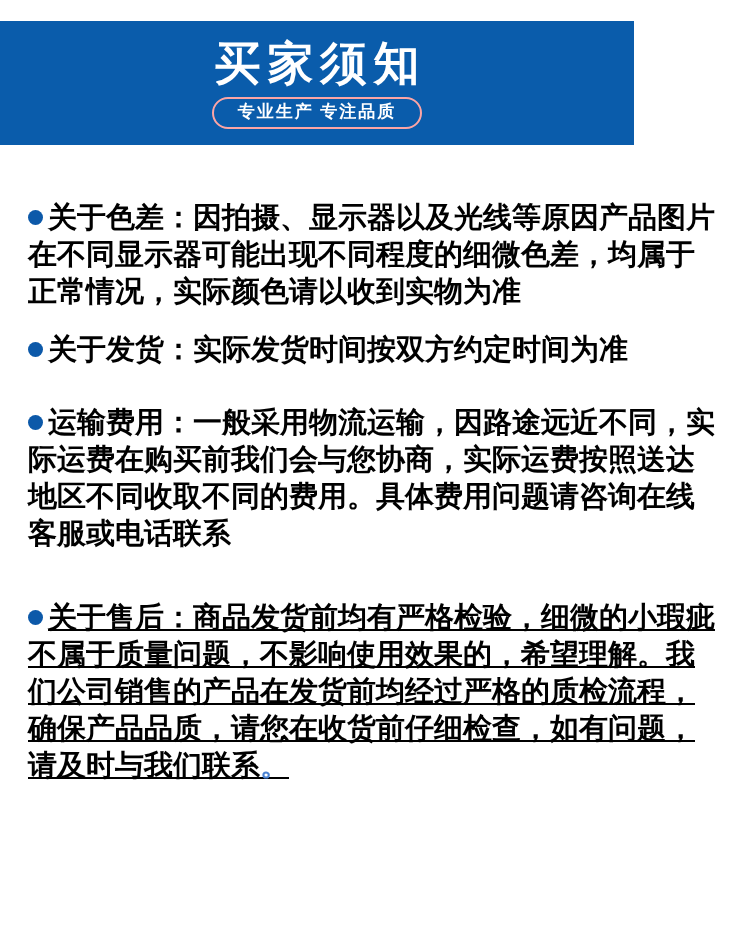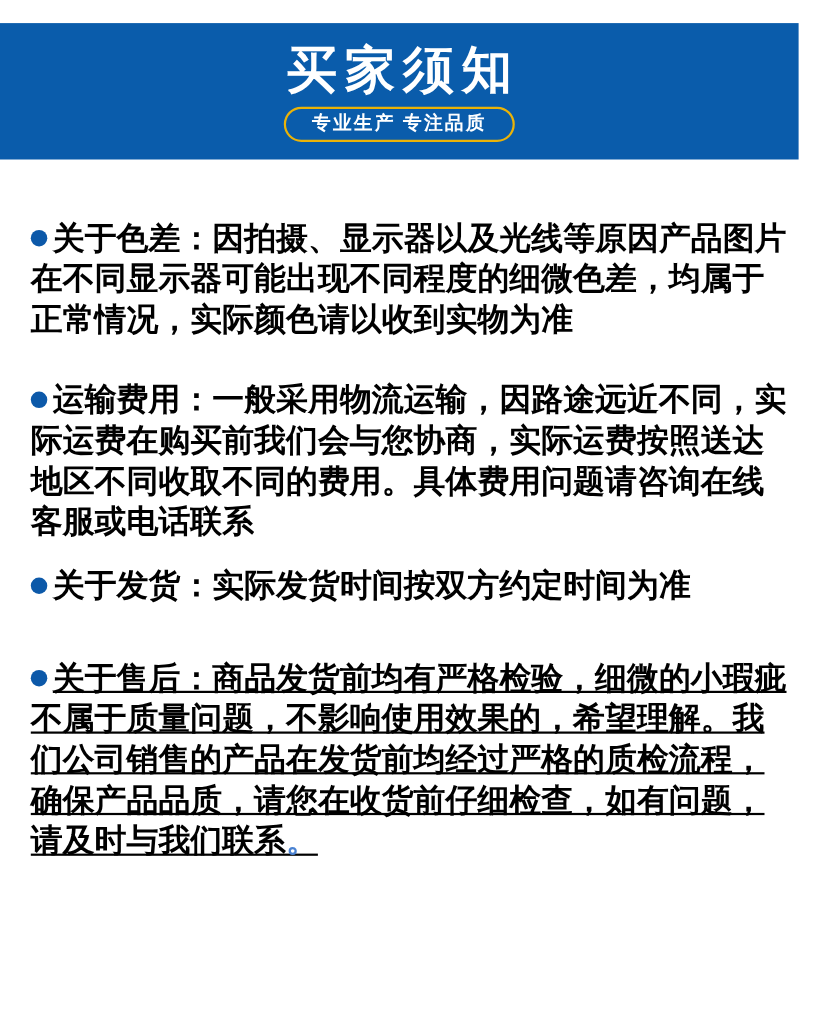--- a/index.html
+++ b/index.html
@@ -10,37 +10,37 @@
   *{ box-sizing: border-box; }
   html,body{ margin:0; padding:0; }
   body{
     width:750px; height:935px;
     background:#ffffff;
     font-family:"Liberation Sans", sans-serif;
     overflow:hidden;
   }
   .banner{
     margin-top:21px;
-    width:726px; height:124px;
+    width:634px; height:124px;
     background:var(--banner);
     display:flex; flex-direction:column;
     align-items:center; justify-content:center;
   }
   .banner-title{
     color:#ffffff;
     font-size:46px;
     font-weight:bold;
     line-height:50px;
     letter-spacing:7px;
     text-indent:7px; 
   }
   .tagline-badge{
     margin-top:9px;
     color:#ffffff;
-    border:2px solid #eab308;
+    border:2px solid #fca5a5;
     border-radius:20px;
     padding:3px 24px 5px 24px;
     font-size:17px;
     font-weight:bold;
     letter-spacing:2px;
     line-height:20px;
   }
   .notices{
     padding:0 28px;
   }
@@ -74,18 +74,18 @@
 
 <header class="banner">
   <div class="banner-title">买家须知</div>
   <div class="tagline-badge">专业生产 专注品质</div>
 </header>
 
 <main class="notices">
   <p class="notice n1"><span class="dot"></span><span>关于色差：因拍摄、显示器以及光线等原因产品图片在不同显示器可能出现不同程度的细微色差，均属于正常情况，实际颜色请以收到实物为准</span><span class="tail"></span></p>
 
 
+  <p class="notice n3"><span class="dot"></span><span>关于发货：实际发货时间按双方约定时间为准</span><span class="tail"></span></p>
+
   <p class="notice n4"><span class="dot"></span><span>运输费用：一般采用物流运输，因路途远近不同，实际运费在购买前我们会与您协商，实际运费按照送达地区不同收取不同的费用。具体费用问题请咨询在线客服或电话联系</span><span class="tail"></span></p>
-
-  <p class="notice n3"><span class="dot"></span><span>关于发货：实际发货时间按双方约定时间为准</span><span class="tail"></span></p>
 
   <p class="notice n5"><span class="dot"></span><span>关于售后：商品发货前均有严格检验，细微的小瑕疵不属于质量问题，不影响使用效果的，希望理解。我们公司销售的产品在发货前均经过严格的质检流程，确保产品品质，请您在收货前仔细检查，如有问题，请及时与我们联系</span><span class="tail">。</span></p>
 </main>
 
 </body></html>

